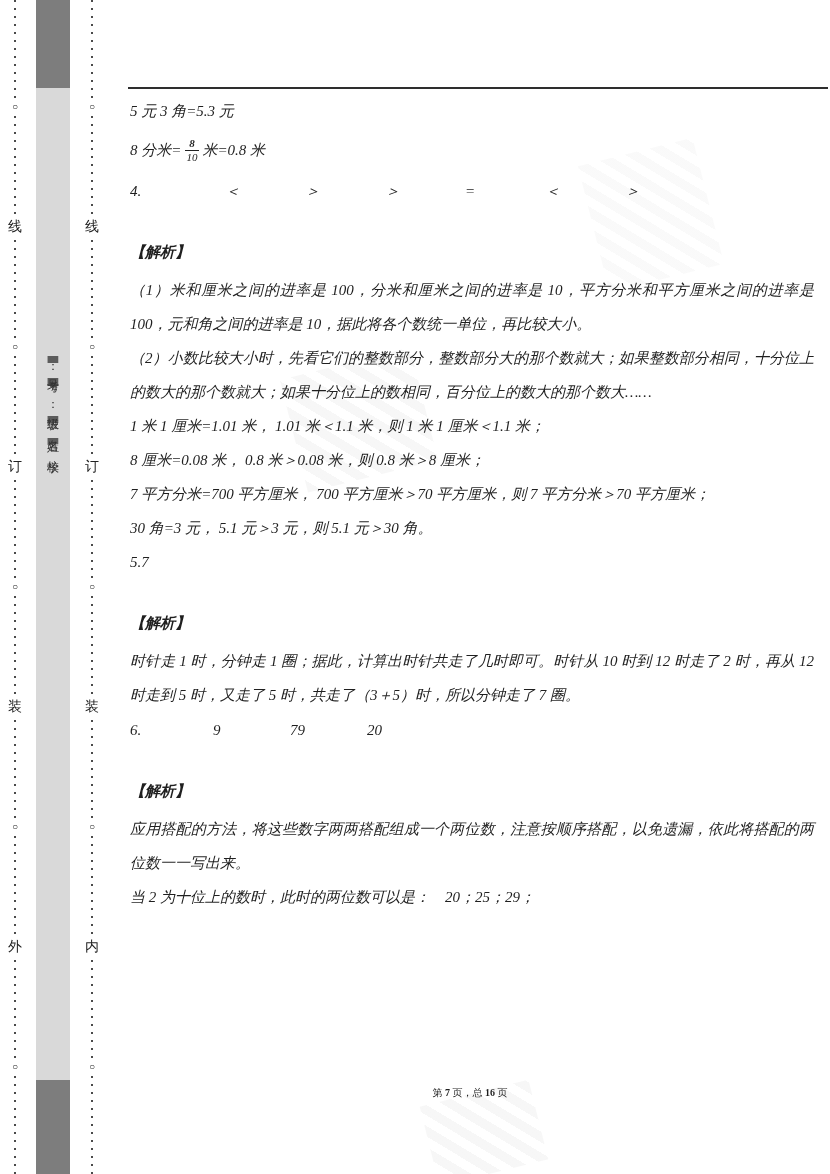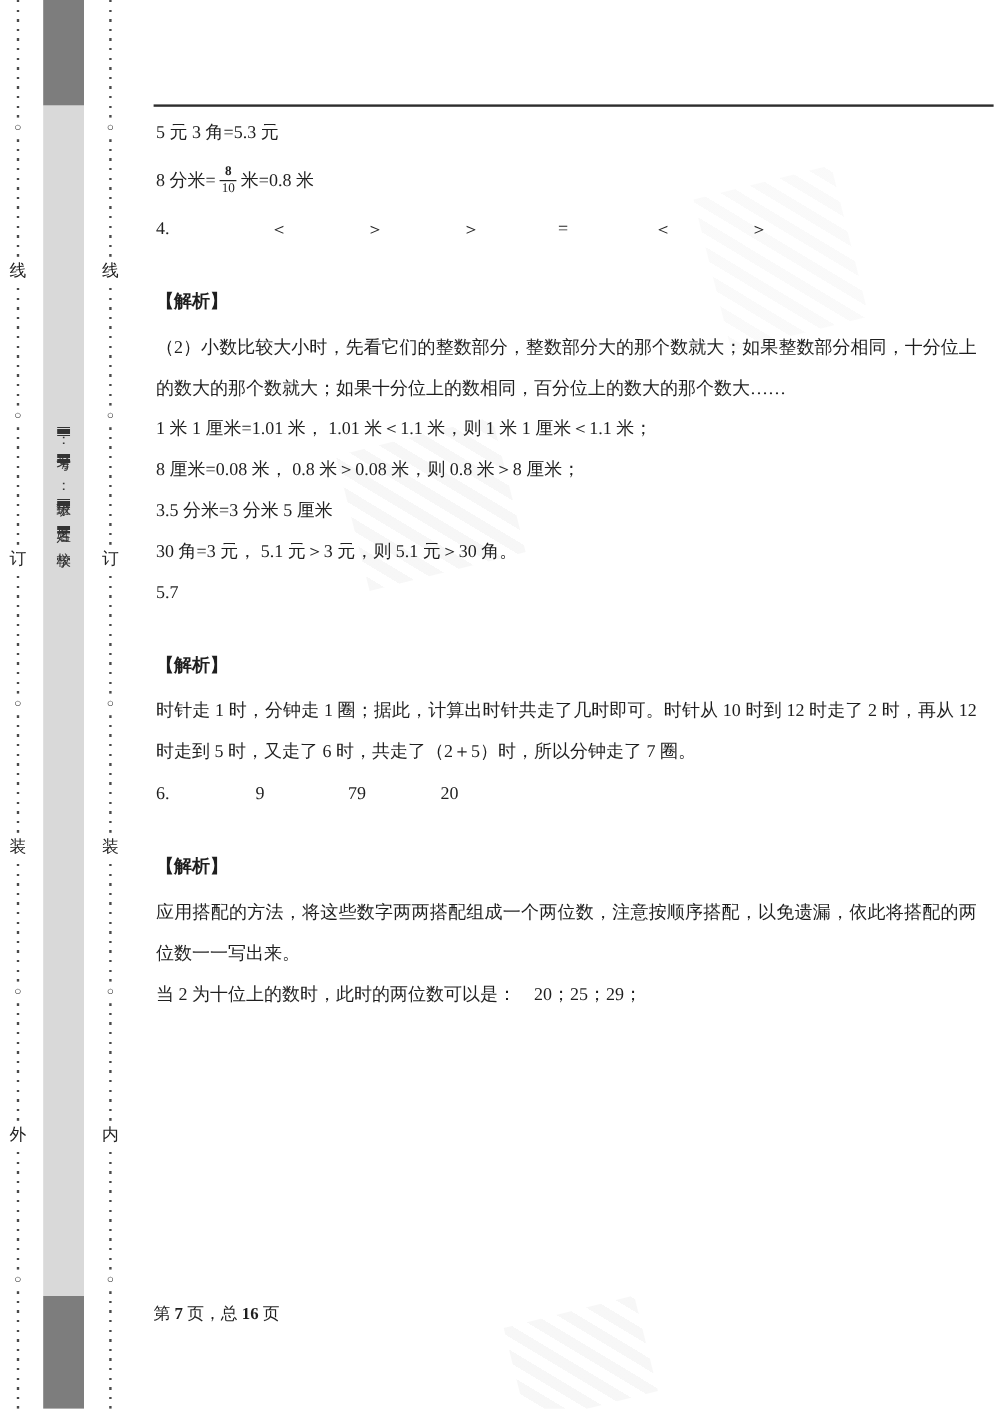--- a/index.html
+++ b/index.html
@@ -23,36 +23,36 @@
   .gb-dark{background:#7d7d7d;}
   .gb-dark.top{height:88px;}
   .gb-dark.bottom{height:94px;}
   .gb-light{flex:1;background:#d9d9d9;display:flex;justify-content:center;padding-top:262px;box-sizing:border-box;}
   .vtext{
     writing-mode:vertical-rl;text-orientation:upright;
     font-size:12px;letter-spacing:1px;color:#333;line-height:1;
   }
   
   .top-rule{position:absolute;left:128px;right:2px;top:87px;height:2px;background:#2e2e2e;}
-  .content{position:absolute;left:130px;top:94px;width:684px;font-size:15px;}
+  .content{position:absolute;left:130px;top:94px;width:684px;font-size:15px;font-style:italic;}
   .ans-line{line-height:35px;}
   .frac-line{display:flex;align-items:center;height:42px;}
   .frac{display:inline-flex;flex-direction:column;align-items:center;font-size:11px;line-height:1.15;margin:0 3px;}
   .fnum{border-bottom:1.5px solid #222;padding:0 4px;font-weight:bold;}
   .fden{padding:0 2px;text-align:right;}
   .cmp-row{display:flex;align-items:center;height:36px;margin-top:2px;}
   .cmp-label{width:95px;}
   .cmp-sym{width:80px;}
   .ans-row{display:flex;align-items:center;height:36px;}
   .ans-label{width:83px;}
   .ans-val{width:77px;}
   .jiexi{font-weight:bold;margin-top:26px;margin-bottom:4px;line-height:34px;}
   .content p{margin:0;line-height:34px;text-align:justify;}
   
-  .footer{position:absolute;left:128px;width:684px;top:1086px;font-size:14px;font-family:Liberation Serif, serif;}
+  .footer{position:absolute;left:128px;width:684px;top:1086px;text-align:center;font-size:10px;font-family:Liberation Serif, serif;}
   .footer .num{font-weight:bold;}
   
   .wm{
     position:absolute;opacity:0.45;pointer-events:none;
     background:repeating-linear-gradient(45deg,#ededed 0 9px,transparent 9px 18px);
     transform:rotate(-14deg);
   }
   .wm1{left:292px;top:362px;width:134px;height:116px;}
   .wm2{left:592px;top:150px;width:118px;height:130px;opacity:0.3;}
   .wm3{left:428px;top:1092px;width:112px;height:82px;}
@@ -135,30 +135,31 @@
     <span class="cmp-label">4.</span>
     <span class="cmp-sym">＜</span>
     <span class="cmp-sym">＞</span>
     <span class="cmp-sym">＞</span>
     <span class="cmp-sym">=</span>
     <span class="cmp-sym">＜</span>
     <span class="cmp-sym">＞</span>
   </div>
 
   <div class="jiexi">【解析】</div>
+  <p>（1）米和厘米之间的进率是 100，分米和厘米之间的进率是 10，平方分米和平方厘米之间的进率是 100，元和角之间的进率是 10，据此将各个数统一单位，再比较大小。</p>
   <p>（2）小数比较大小时，先看它们的整数部分，整数部分大的那个数就大；如果整数部分相同，十分位上的数大的那个数就大；如果十分位上的数相同，百分位上的数大的那个数大……</p>
   <p>1 米 1 厘米=1.01 米， 1.01 米＜1.1 米，则 1 米 1 厘米＜1.1 米；</p>
   <p>8 厘米=0.08 米， 0.8 米＞0.08 米，则 0.8 米＞8 厘米；</p>
-  <p>3.5 分米=3 分米 5 厘米</p>
+  <p>7 平方分米=700 平方厘米， 700 平方厘米＞70 平方厘米，则 7 平方分米＞70 平方厘米；</p>
   <p>30 角=3 元， 5.1 元＞3 元，则 5.1 元＞30 角。</p>
 
   <div class="ans-line">5.7</div>
 
   <div class="jiexi">【解析】</div>
-  <p>时针走 1 时，分钟走 1 圈；据此，计算出时针共走了几时即可。时针从 10 时到 12 时走了 2 时，再从 12 时走到 5 时，又走了 6 时，共走了（2＋5）时，所以分钟走了 7 圈。</p>
+  <p>时针走 1 时，分钟走 1 圈；据此，计算出时针共走了几时即可。时针从 10 时到 12 时走了 2 时，再从 12 时走到 5 时，又走了 5 时，共走了（3＋5）时，所以分钟走了 7 圈。</p>
 
   <div class="ans-row">
     <span class="ans-label">6.</span>
     <span class="ans-val">9</span>
     <span class="ans-val">79</span>
     <span class="ans-val">20</span>
   </div>
 
   <div class="jiexi">【解析】</div>
   <p>应用搭配的方法，将这些数字两两搭配组成一个两位数，注意按顺序搭配，以免遗漏，依此将搭配的两位数一一写出来。</p>

